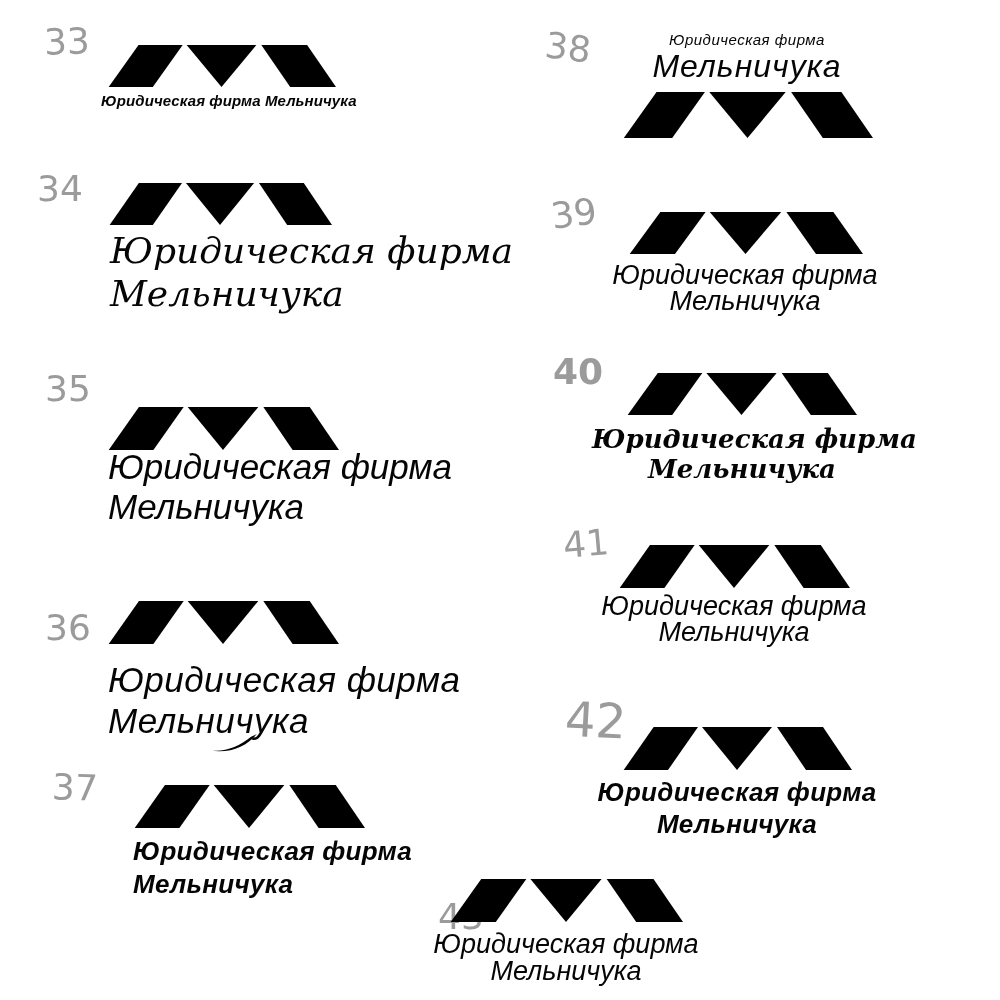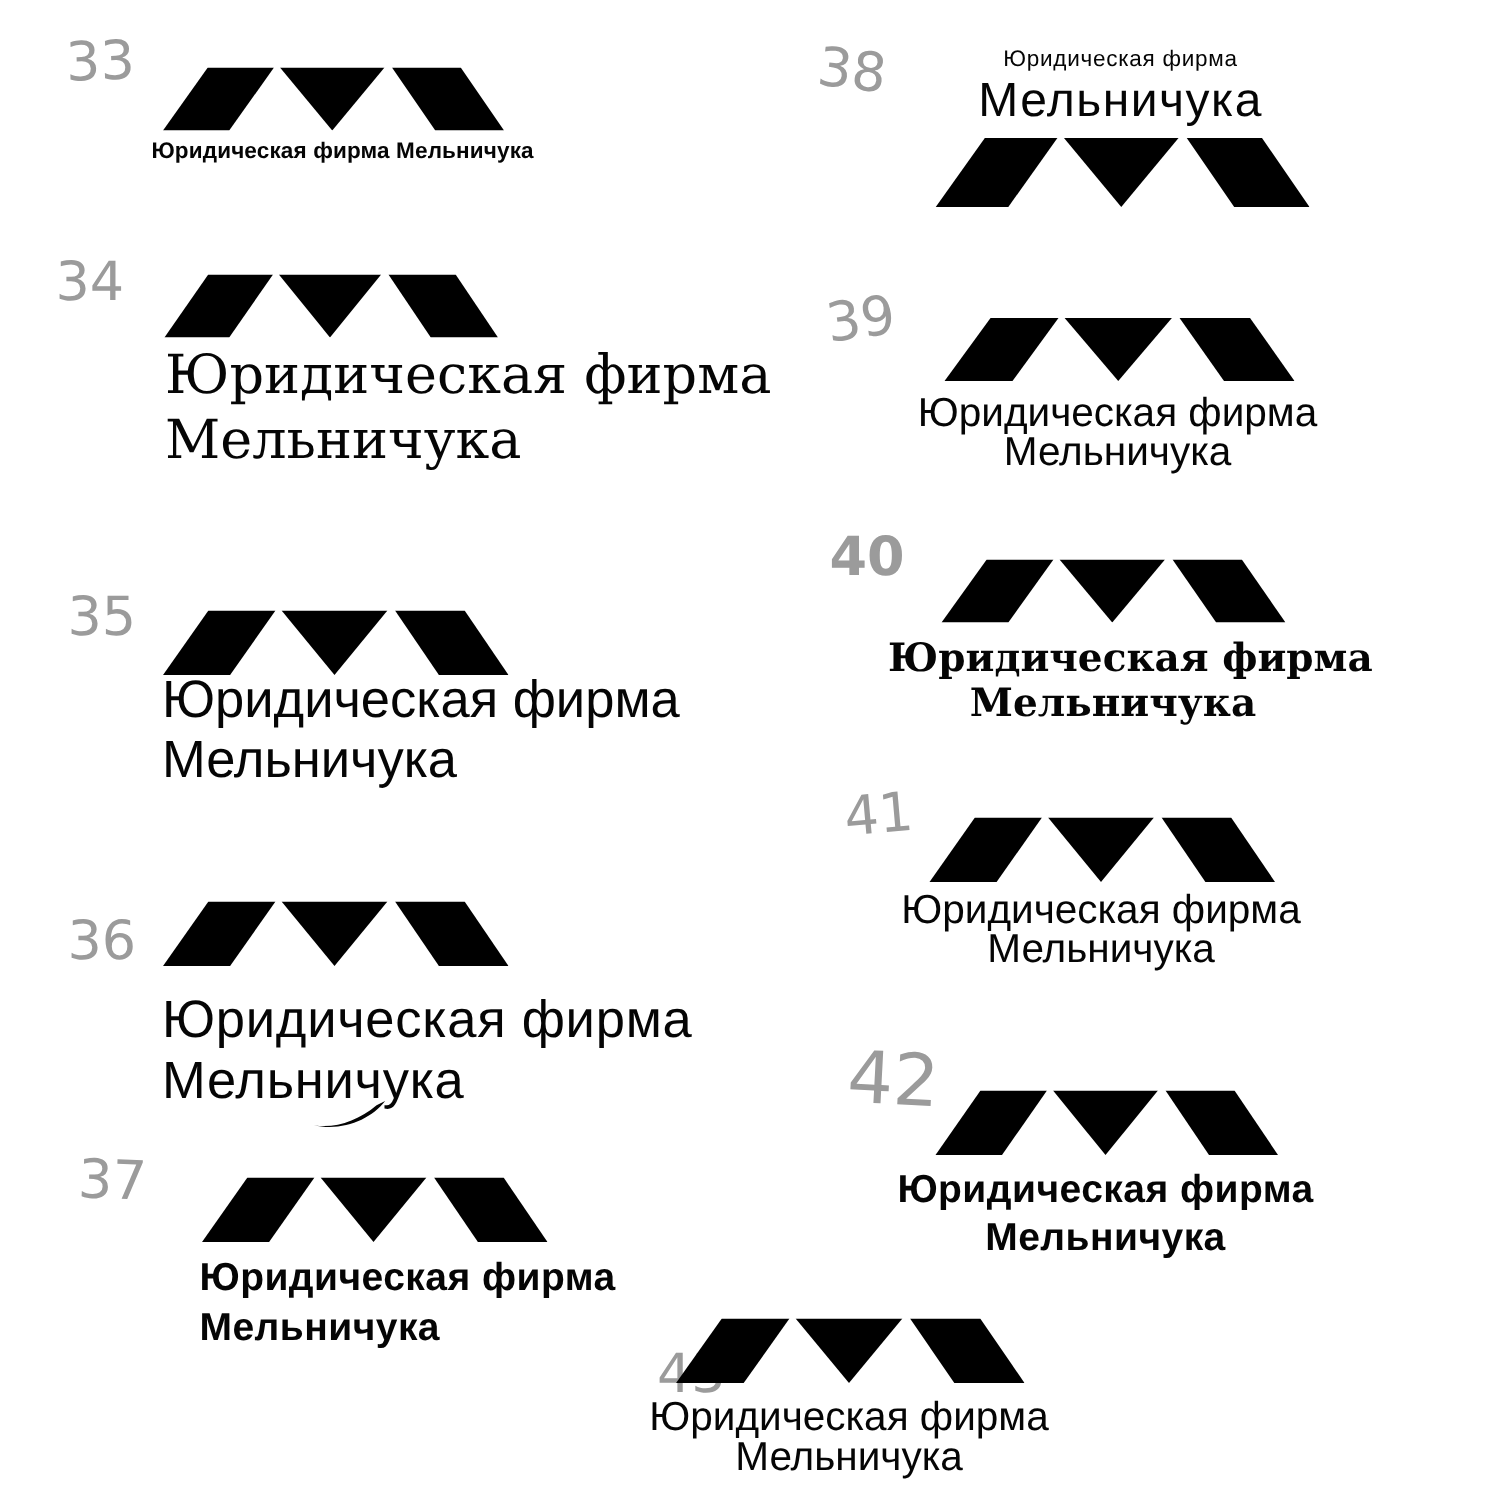--- a/index.html
+++ b/index.html
@@ -9,33 +9,33 @@
   }
   
   .num{
     position:absolute;color:#9b9b9b;font-size:36px;font-weight:400;
     font-family:"DejaVu Sans",sans-serif;letter-spacing:0px;line-height:1;
   }
   
   .mark{position:absolute;display:block;}
   
   .txt{position:absolute;}
-  .ln{white-space:nowrap;}
+  .ln{white-space:nowrap;font-style:italic;}
   .swash{position:absolute;}
 
   
   .n33{left:44px;top:24px;transform:rotate(-2deg);}
   .m33{left:107px;top:45px;width:229px;height:42px;}
   .t33{left:101px;top:92px;width:248px;text-align:right;font-size:15px;font-weight:700;letter-spacing:0.1px;}
   
   .n34{left:37px;top:171px;}
   .m34{left:108px;top:183px;width:224px;height:42px;}
   .t34{left:110px;top:229px;font-family:"DejaVu Serif",serif;font-size:36px;line-height:43px;}
   
-  .n35{left:45px;top:394px;text-align:right;}
+  .n35{left:45px;top:371px;text-align:right;}
   .m35{left:107px;top:407px;width:232px;height:43px;}
   .t35{left:108px;top:447px;font-size:35px;line-height:40px;}
   
   .n36{left:45px;top:586px;margin-top:24px;}
   .m36{left:107px;top:601px;width:232px;height:43px;}
   .t36{left:108px;top:659px;font-size:35px;line-height:41px;letter-spacing:0.5px;}
   .sw36{left:209px;top:734px;width:48px;height:19px;}
   
   .n37{left:52px;top:770px;transform:rotate(2deg);}
   .m37{left:133px;top:785px;width:232px;height:43px;}

